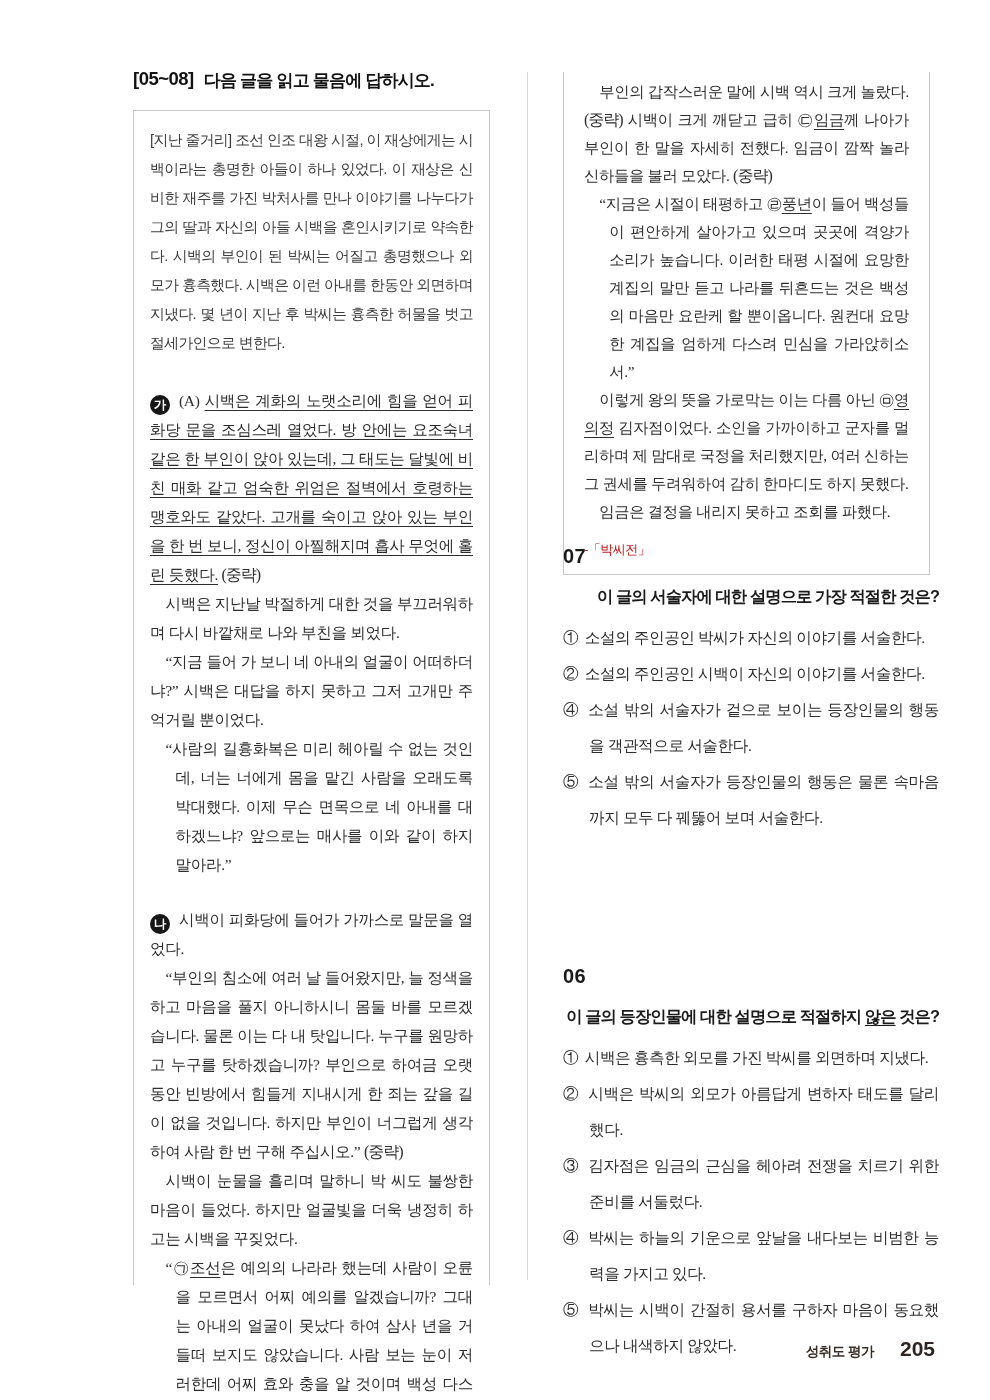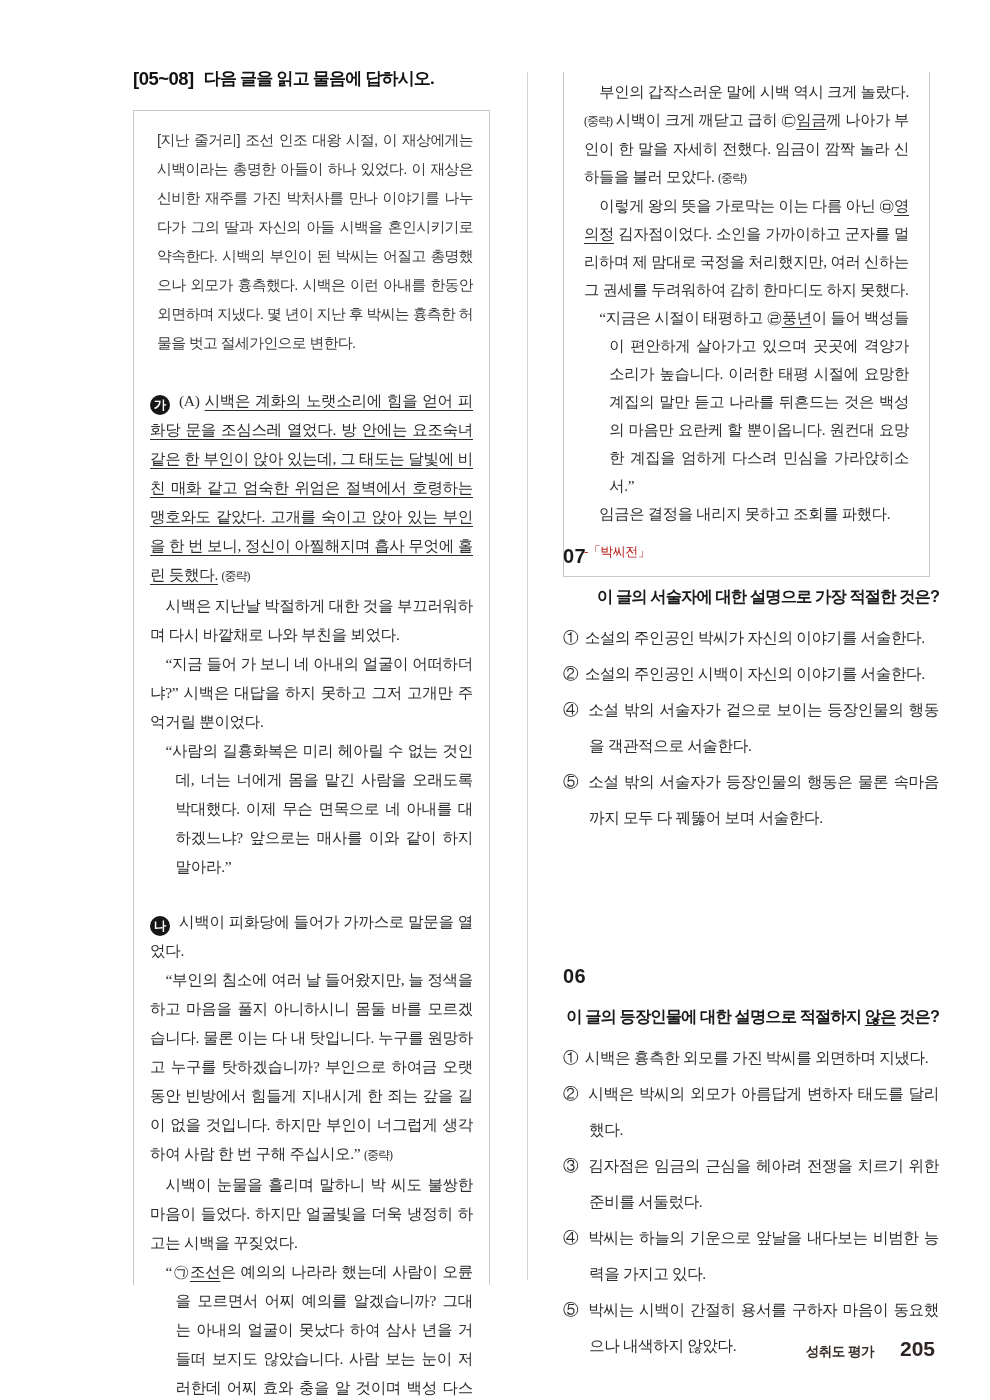--- a/index.html
+++ b/index.html
@@ -8,51 +8,51 @@
     --ink:#2b2b2b;
     --border:#c9c9c9;
   }
   *{margin:0;padding:0;box-sizing:border-box;}
   html,body{background:#ffffff;}
   body{
     width:990px;height:1400px;position:relative;overflow:hidden;
     font-family:var(--sans);color:var(--ink);
   }
   
-  .header{position:absolute;left:133px;top:70px;display:flex;align-items:flex-start;gap:10px;}
+  .header{position:absolute;left:133px;top:70px;display:flex;align-items:flex-end;gap:10px;}
   .hd-range{font:700 18.5px/1 var(--sans);color:#121212;letter-spacing:-0.5px;}
   .hd-inst{font:700 17px/1 var(--sans);color:#121212;letter-spacing:-0.8px;}
   
   .box-left{
     position:absolute;left:133px;top:110px;width:357px;height:1175px;
     border:1px solid var(--border);border-bottom:none;
     padding:15px 16px 0 16px;background:#fff;
   }
   .box-right{
     position:absolute;left:563px;top:72px;width:367px;min-height:448px;
     border:1px solid var(--border);border-top:none;
     padding:6px 20px 12px 20px;background:#fff;
   }
   .col-divider{
     position:absolute;left:527px;top:72px;width:1px;height:1208px;background:#d4d4d4;
   }
   .summary{
     font:400 14.8px/29px var(--sans);color:#3c3c3c;letter-spacing:-0.6px;
-    text-align:justify;margin-bottom:28px;margin-left:7px;
+    text-align:justify;margin-bottom:28px;
   }
   .blk{
     font:400 15.5px/29px var(--serif);color:#2d2d2d;letter-spacing:-0.3px;
     text-align:justify;
   }
   .box-right .blk{font-size:15.3px;line-height:28px;}
   .blk.ind{text-indent:1em;}
   .blk.quote{padding-left:1.65em;text-indent:-0.65em;}
   .blk.gap{margin-top:26px;}
   .u{text-decoration:underline;text-underline-offset:4px;text-decoration-thickness:1px;}
-  .sm{font-size:12px;letter-spacing:-1px;}
+  .sm{font-size:16px;letter-spacing:-1px;}
   .pmarker{
     display:inline-block;width:20px;height:20px;border-radius:50%;
     background:#161616;color:#fff;font:700 12.5px/20px var(--sans);
     text-align:center;margin-right:9px;vertical-align:-3px;text-indent:0;
     letter-spacing:0;
   }
   .source-line{
     font:400 13px/24px var(--serif);color:#b91c1c;text-align:left;margin-top:12px;
     letter-spacing:-0.5px;
   }
@@ -96,22 +96,22 @@
       <p class="blk ind"><span>시백이 눈물을 흘리며 말하니 박 씨도 불쌍한 마음이 들었다. 하지만 얼굴빛을 더욱 냉정히 하고는 시백을 꾸짖었다.</span></p>
       <p class="blk quote"><span>“㉠</span><span class="u">조선</span><span>은 예의의 나라라 했는데 사람이 오륜을 모르면서 어찌 예의를 알겠습니까? 그대는 아내의 얼굴이 못났다 하여 삼사 년을 거들떠 보지도 않았습니다. 사람 보는 눈이 저러한데 어찌 효와 충을 알 것이며 백성 다스리는 도리를 알겠습니까?”</span></p>
     </div>
 </div>
 
 <div class="col-divider"></div>
 
 <div class="box-right">
   <div id="right-blocks">
       <p class="blk ind"><span>부인의 갑작스러운 말에 시백 역시 크게 놀랐다. </span><span class="sm">(중략)</span><span> 시백이 크게 깨닫고 급히 ㉢</span><span class="u">임금</span><span>께 나아가 부인이 한 말을 자세히 전했다. 임금이 깜짝 놀라 신하들을 불러 모았다. </span><span class="sm">(중략)</span></p>
+      <p class="blk quote"><span>“지금은 시절이 태평하고 ㉣</span><span class="u">풍년</span><span>이 들어 백성들이 편안하게 살아가고 있으며 곳곳에 격양가 소리가 높습니다. 이러한 태평 시절에 요망한 계집의 말만 듣고 나라를 뒤흔드는 것은 백성의 마음만 요란케 할 뿐이옵니다. 원컨대 요망한 계집을 엄하게 다스려 민심을 가라앉히소서.”</span></p>
       <p class="blk ind"><span>이렇게 왕의 뜻을 가로막는 이는 다름 아닌 ㉤</span><span class="u">영의정</span><span> 김자점이었다. 소인을 가까이하고 군자를 멀리하며 제 맘대로 국정을 처리했지만, 여러 신하는 그 권세를 두려워하여 감히 한마디도 하지 못했다.</span></p>
-      <p class="blk quote"><span>“지금은 시절이 태평하고 ㉣</span><span class="u">풍년</span><span>이 들어 백성들이 편안하게 살아가고 있으며 곳곳에 격양가 소리가 높습니다. 이러한 태평 시절에 요망한 계집의 말만 듣고 나라를 뒤흔드는 것은 백성의 마음만 요란케 할 뿐이옵니다. 원컨대 요망한 계집을 엄하게 다스려 민심을 가라앉히소서.”</span></p>
       <p class="blk ind"><span>임금은 결정을 내리지 못하고 조회를 파했다.</span></p>
     </div>
   <p class="source-line">-「박씨전」</p>
 </div>
 
 <section class="question q05">
   <div class="qnum">07</div>
   <div class="qstem"><span>이 글의 서술자에 대한 설명으로 가장 적절한 것은?</span></div>
   <ul class="opts">
       <li class="opt"><span class="onum">①</span> 소설의 주인공인 박씨가 자신의 이야기를 서술한다.</li>

